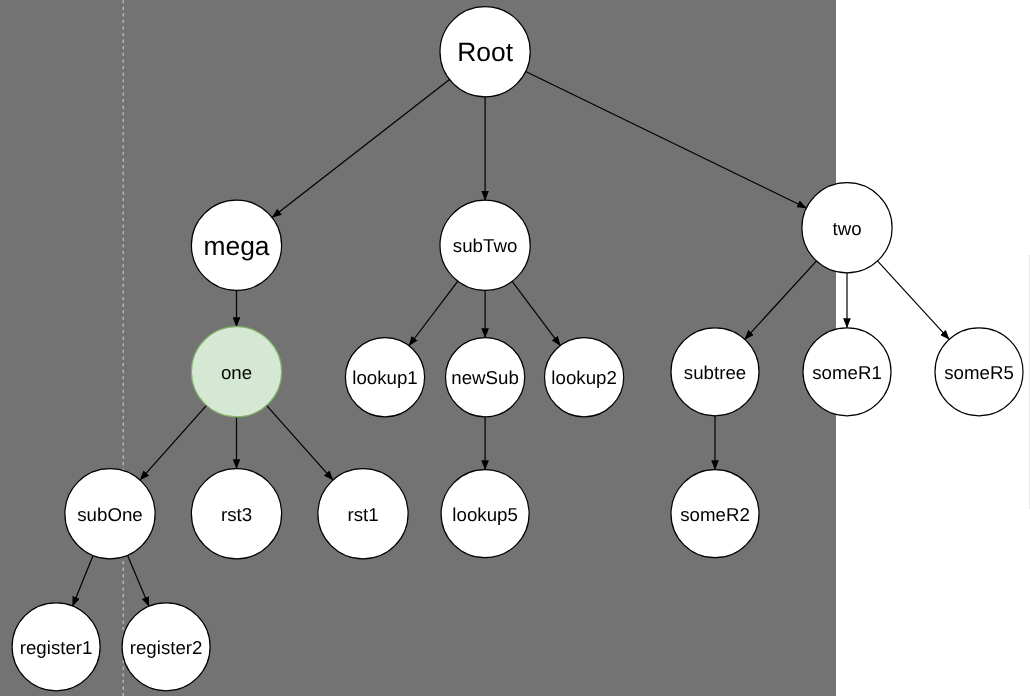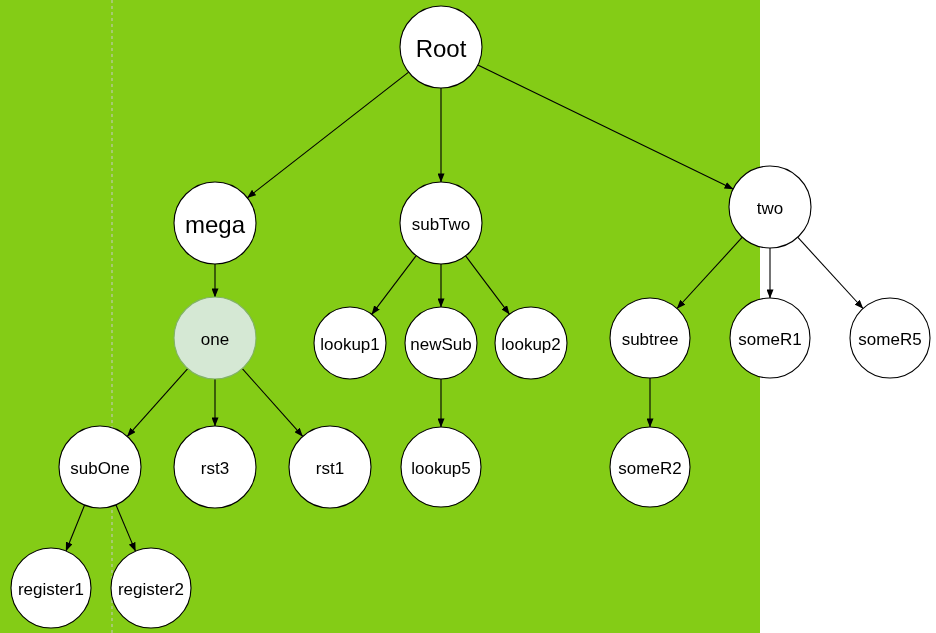--- a/index.html
+++ b/index.html
@@ -11,21 +11,21 @@
   body {
     width: 936px;
     height: 633px;
     font-family: "Liberation Sans", sans-serif;
     overflow: hidden;
   }
   #canvas-root {
     position: relative;
     width: 760px;
     height: 633px;
-    background: #84cc16;
+    background: #737373;
   }
   svg#diagram {
     display: block;
     width: 936px;
     height: 633px;
   }
   .node-circle {
     fill: #ffffff;
     stroke: #000000;
     stroke-width: 1.1;

